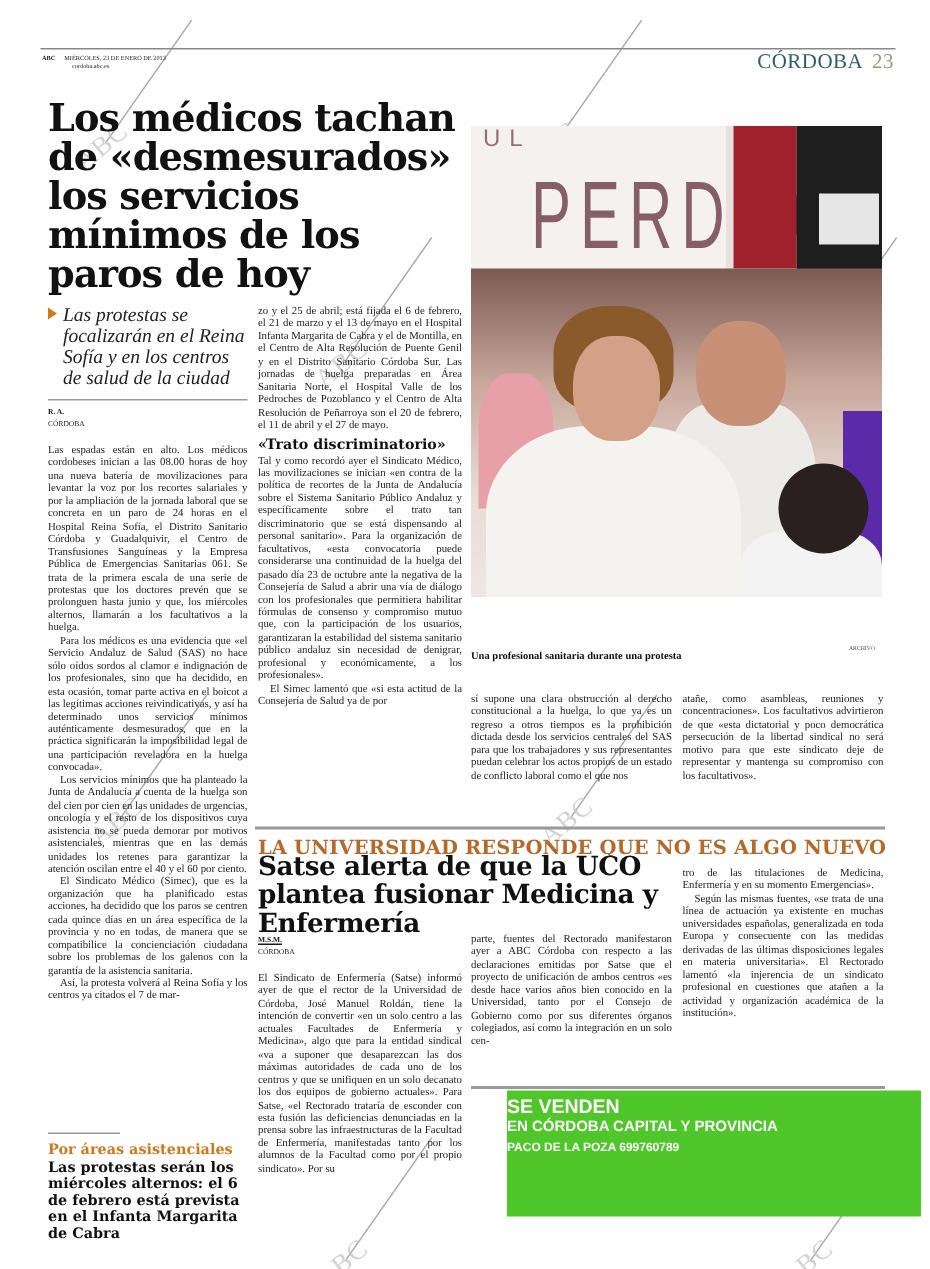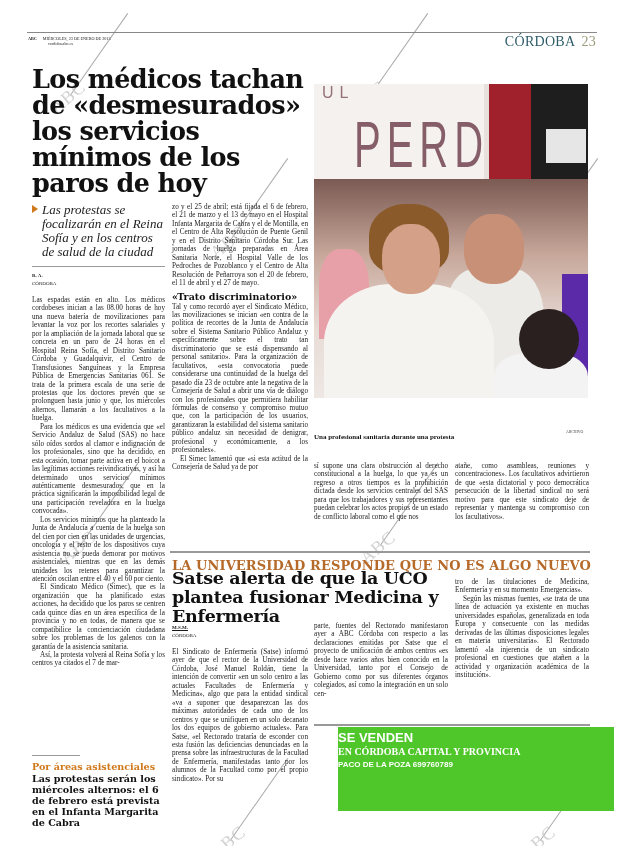--- a/index.html
+++ b/index.html
@@ -60,21 +60,21 @@
   .kicker2 { position: absolute; left: 172px; top: 558px; font-family: "DejaVu Serif", serif; font-weight: bold; font-size: 13px; color: #b66a2a; letter-spacing: 0.1px; }
   .headline2 { position: absolute; left: 172px; top: 569px; width: 290px; font-family: "DejaVu Serif", serif; font-weight: bold; font-size: 17.5px; line-height: 19px; letter-spacing: -0.3px; color: #111; }
 
   .byline2 { position: absolute; left: 172px; top: 624px; font-family: "Liberation Serif", serif; font-size: 5px; line-height: 8px; }
   .byline2 .author { font-weight: bold; text-decoration: underline; }
 
   .ad-rule { position: absolute; left: 314px; top: 724px; width: 276px; height: 1.5px; background: #999; }
   .ad { position: absolute; left: 314px; top: 727px; width: 276px; height: 84px; background: #4fc72a; color: #fff; text-align: left; font-family: "Liberation Sans", sans-serif; font-weight: bold; margin-left: 24px; }
   .ad .l1 { font-size: 13px; line-height: 14px; margin-top: 4px; }
   .ad .l2 { font-size: 28px; line-height: 29px; letter-spacing: 1px; }
-  .ad .l3 { font-size: 10px; line-height: 13px; font-family: Liberation Serif, serif; }
+  .ad .l3 { font-size: 10px; line-height: 13px; }
   .ad .l4 { font-size: 8px; line-height: 14px; }
 
   
   .wm { position: absolute; width: 0; height: 0; }
   .wm .line { position: absolute; left: 0; top: 0; width: 100px; height: 0.7px; background: #aaa; transform-origin: 0 0; transform: rotate(-55deg); }
   .wm .txt { position: absolute; left: -22px; top: -8px; font-family: "Liberation Serif", serif; font-size: 18px; color: #c8c8c8; transform: rotate(-40deg); letter-spacing: 1px; opacity: 0.8; }
 </style>
 </head>
 <body>
 

